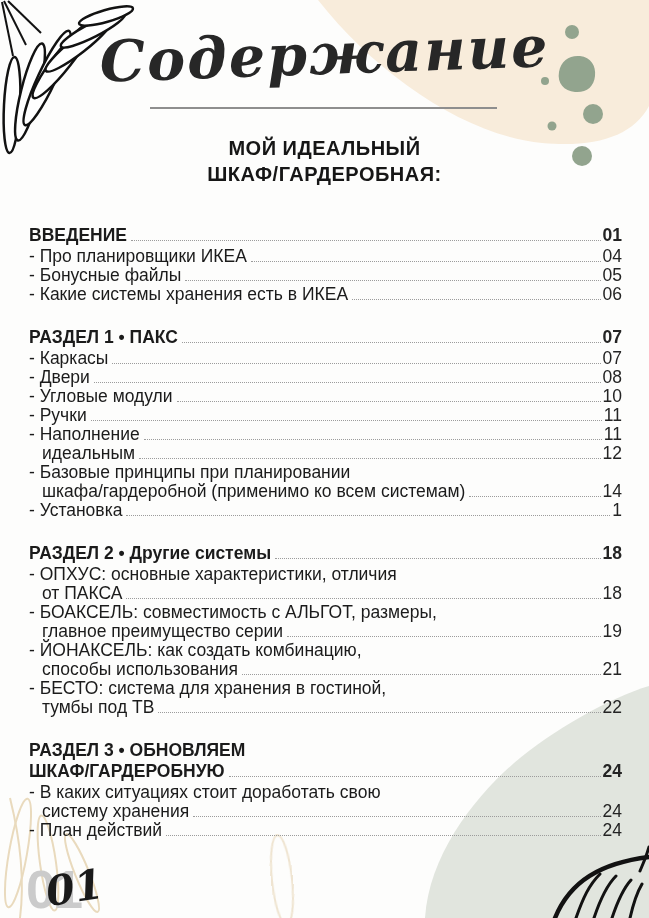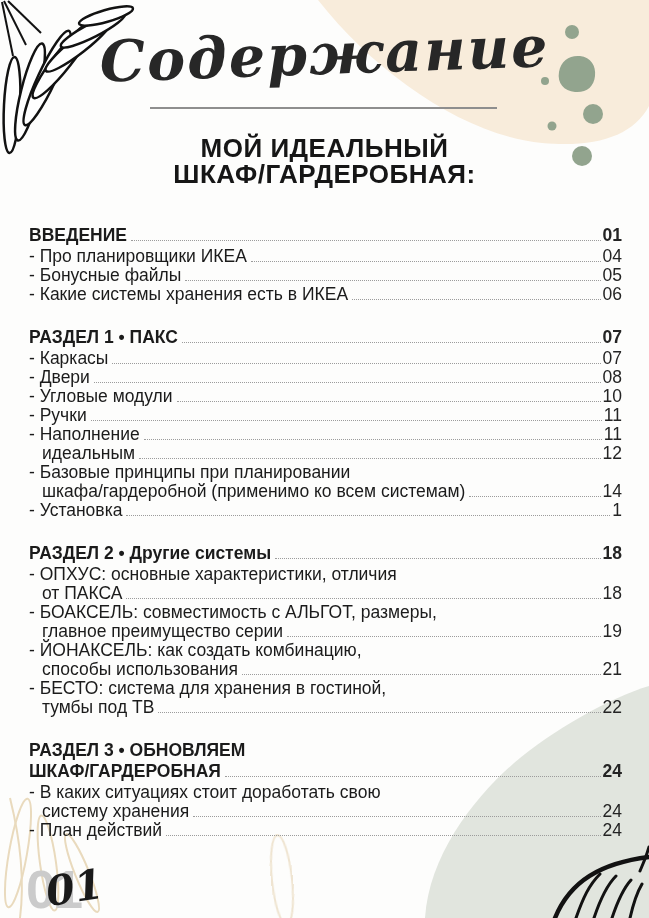--- a/index.html
+++ b/index.html
@@ -22,21 +22,21 @@
     text-align:center;font-family:"DejaVu Serif","Liberation Serif",serif;
     font-style:italic;font-weight:600;font-size:57px;color:#272727;
     transform:rotate(-2deg);letter-spacing:2px;
   }
   .title-divider{
     position:absolute;left:150px;top:107px;width:347px;height:0;
     border-top:2px solid #8e8e8e;
   }
   .main-heading{
     position:absolute;top:135px;left:0;width:100%;text-align:center;
-    font-weight:bold;font-size:26px;line-height:26px;letter-spacing:.5px;color:#161616;
+    font-weight:bold;font-size:20px;line-height:26px;letter-spacing:.5px;color:#161616;
   }
   .toc{position:absolute;left:29px;top:218px;width:593px;}
   .toc-section{margin-top:24px;}
   .toc-section:first-child{margin-top:8px;}
   .toc-row{display:flex;align-items:flex-end;height:19px;font-size:17.5px;line-height:19px;white-space:nowrap;}
   .toc-row.bold{font-weight:bold;margin-bottom:2px;}
   .toc-row.cont{padding-left:13px;align-items:center;}
   .toc-lead{flex:1;border-bottom:1.5px dotted #9c9c9c;margin:0 2px 4px 4px;align-self:flex-end;min-width:12px;}
   .toc-page{font-size:17.5px;color:#242424;}
   .footer-page{position:absolute;left:26px;top:862px;width:110px;height:56px;}
@@ -229,21 +229,21 @@
           <span class="toc-text">тумбы под ТВ</span>
           <span class="toc-lead"></span>
           <span class="toc-page">22</span>
         </div>
       </div>
       <div class="toc-section">
         <div class="toc-row bold">
           <span class="toc-text">РАЗДЕЛ 3 • ОБНОВЛЯЕМ</span>
         </div>
         <div class="toc-row bold">
-          <span class="toc-text">ШКАФ/ГАРДЕРОБНАЯ</span>
+          <span class="toc-text">ШКАФ/ГАРДЕРОБНУЮ</span>
           <span class="toc-lead"></span>
           <span class="toc-page">24</span>
         </div>
         <div class="toc-row">
           <span class="toc-text">- В каких ситуациях стоит доработать свою</span>
         </div>
         <div class="toc-row cont">
           <span class="toc-text">систему хранения</span>
           <span class="toc-lead"></span>
           <span class="toc-page">24</span>

